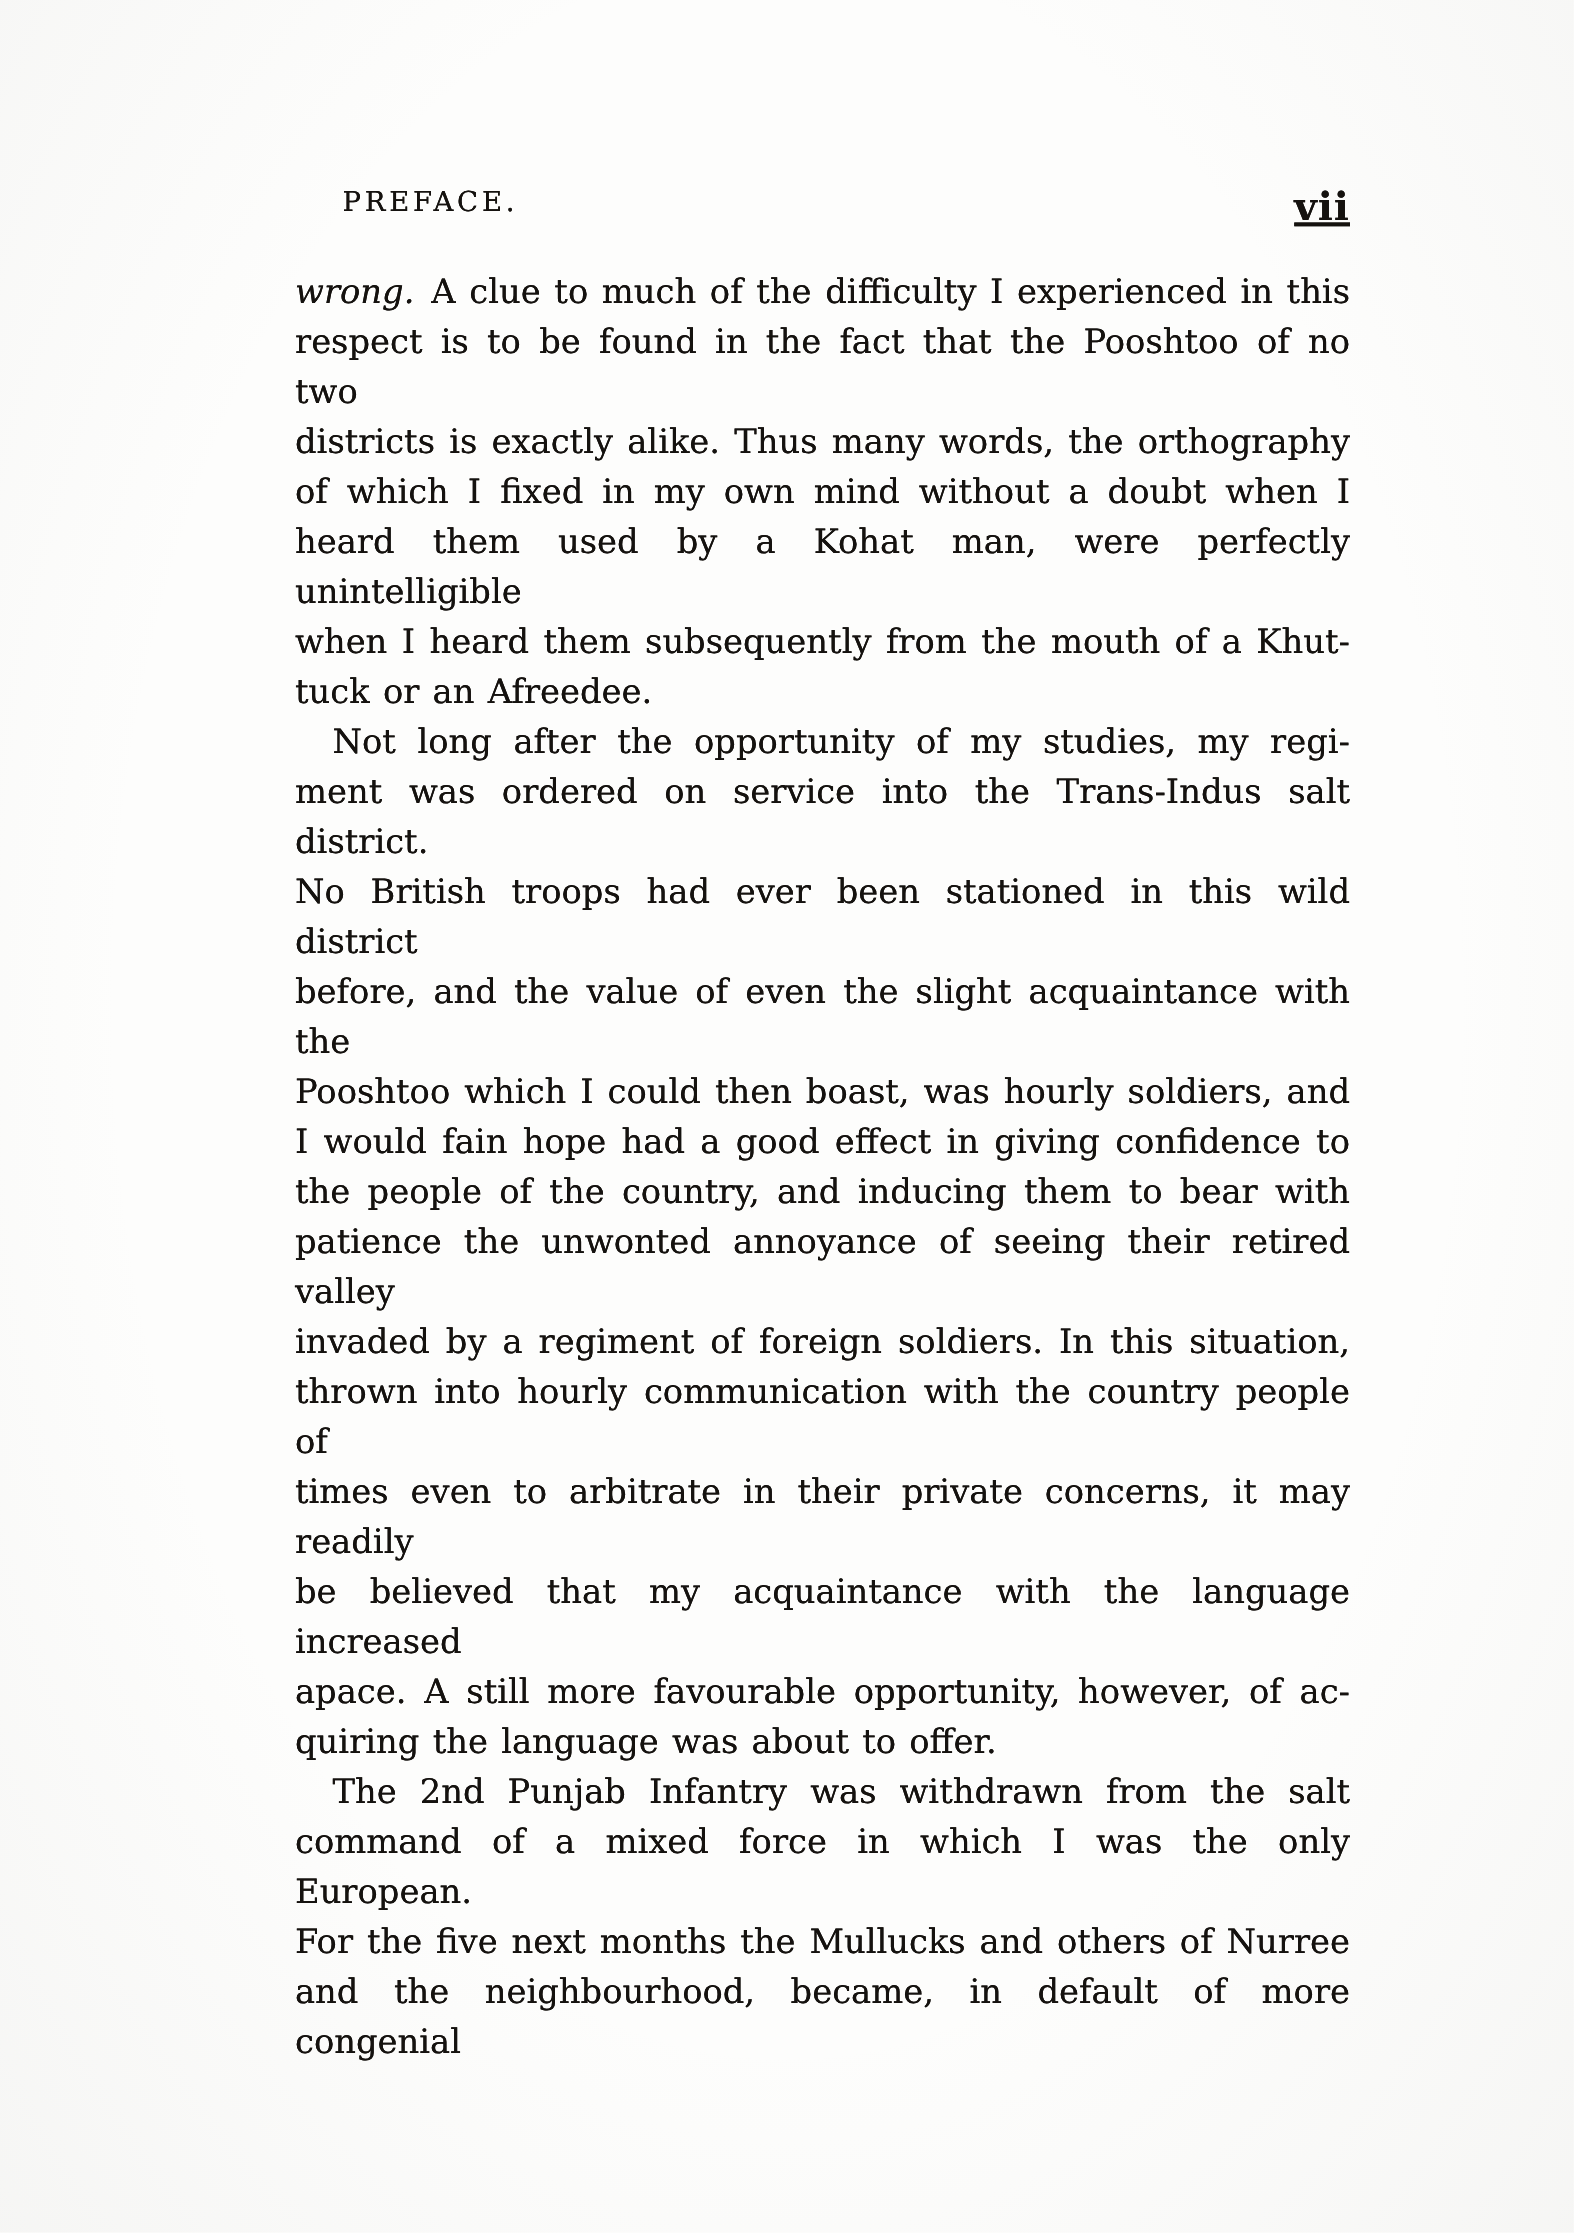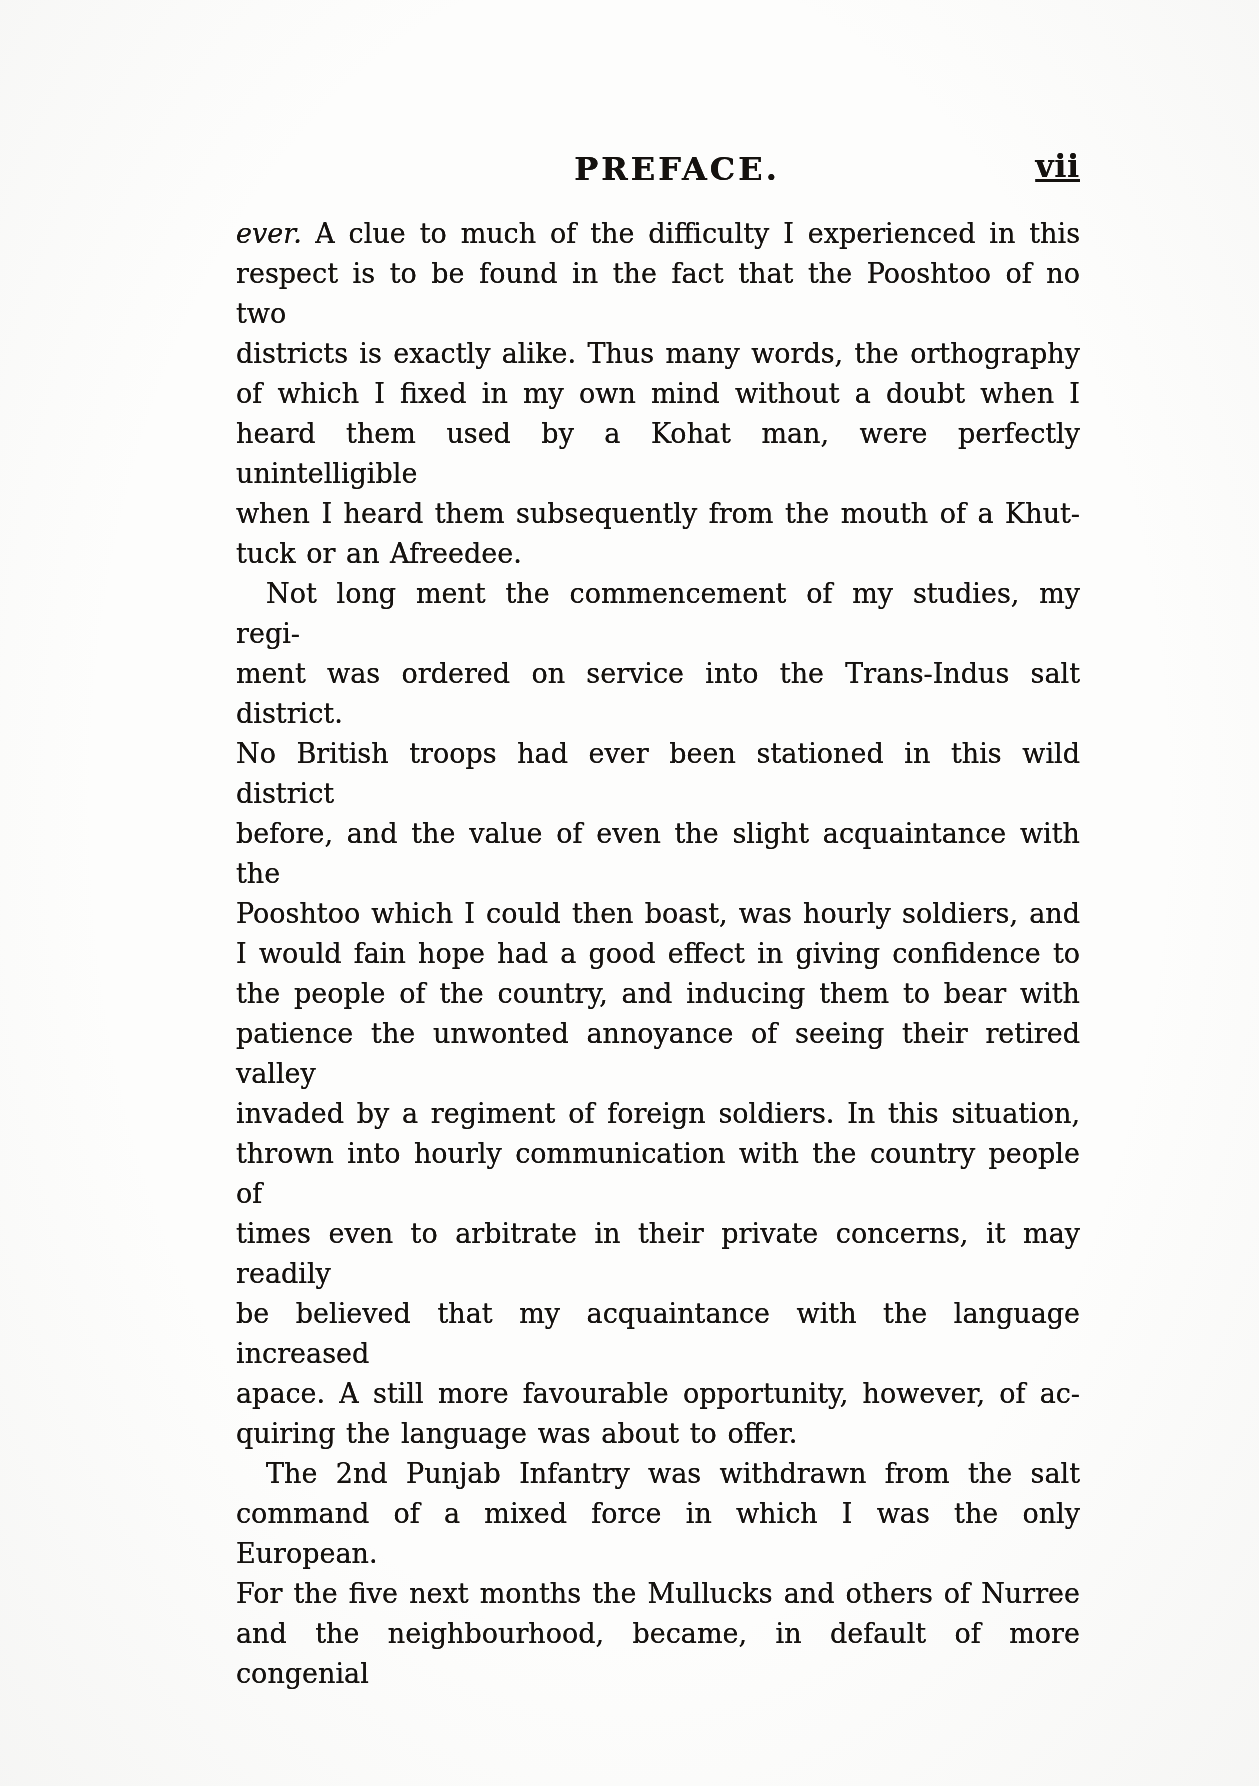--- a/index.html
+++ b/index.html
@@ -22,23 +22,23 @@
     position: absolute;
     top: 150px;
     left: 236px;
     width: 844px;
     height: 40px;
   }
   .running-title {
     position: absolute;
     left: 0;
     right: 0;
-    text-align: center;
-    font-size: 32px;
-    font-weight: bold;
+    text-align: left;
+    font-size: 22px;
+    font-weight: normal;
     letter-spacing: 3px;
     
     padding-left: 38px;
     text-shadow: 0 0 0.5px currentColor;
   }
   .folio {
     position: absolute;
     right: 0;
     top: -2px;
     font-size: 31px;
@@ -74,30 +74,30 @@
 </head>
 <body style="--ink: #15120f; --paper: #fdfdfc;">
 
 <div class="page-header">
   <div class="running-title">PREFACE.</div>
   <div class="folio">vii</div>
 </div>
 
 <div class="text-column">
     <div class="paragraph">
-      <div class="line"><i>ever.</i> A clue to much of the difficulty I experienced in this</div>
+      <div class="line"><i>wrong.</i> A clue to much of the difficulty I experienced in this</div>
       <div class="line">respect is to be found in the fact that the Pooshtoo of no two</div>
       <div class="line">districts is exactly alike.  Thus many words, the orthography</div>
       <div class="line">of which I fixed in my own mind without a doubt when I</div>
       <div class="line">heard them used by a Kohat man, were perfectly unintelligible</div>
       <div class="line">when I heard them subsequently from the mouth of a Khut-</div>
       <div class="line last">tuck or an Afreedee.</div>
     </div>
     <div class="paragraph">
-      <div class="line indent">Not long ment the commencement of my studies, my regi-</div>
+      <div class="line indent">Not long after the opportunity of my studies, my regi-</div>
       <div class="line">ment was ordered on service into the Trans-Indus salt district.</div>
       <div class="line">No British troops had ever been stationed in this wild district</div>
       <div class="line">before, and the value of even the slight acquaintance with the</div>
       <div class="line">Pooshtoo which I could then boast, was hourly soldiers, and</div>
       <div class="line">I would fain hope had a good effect in giving confidence to</div>
       <div class="line">the people of the country, and inducing them to bear with</div>
       <div class="line">patience the unwonted annoyance of seeing their retired valley</div>
       <div class="line">invaded by a regiment of foreign soldiers.  In this situation,</div>
       <div class="line">thrown into hourly communication with the country people of</div>
       <div class="line">times even to arbitrate in their private concerns, it may readily</div>

